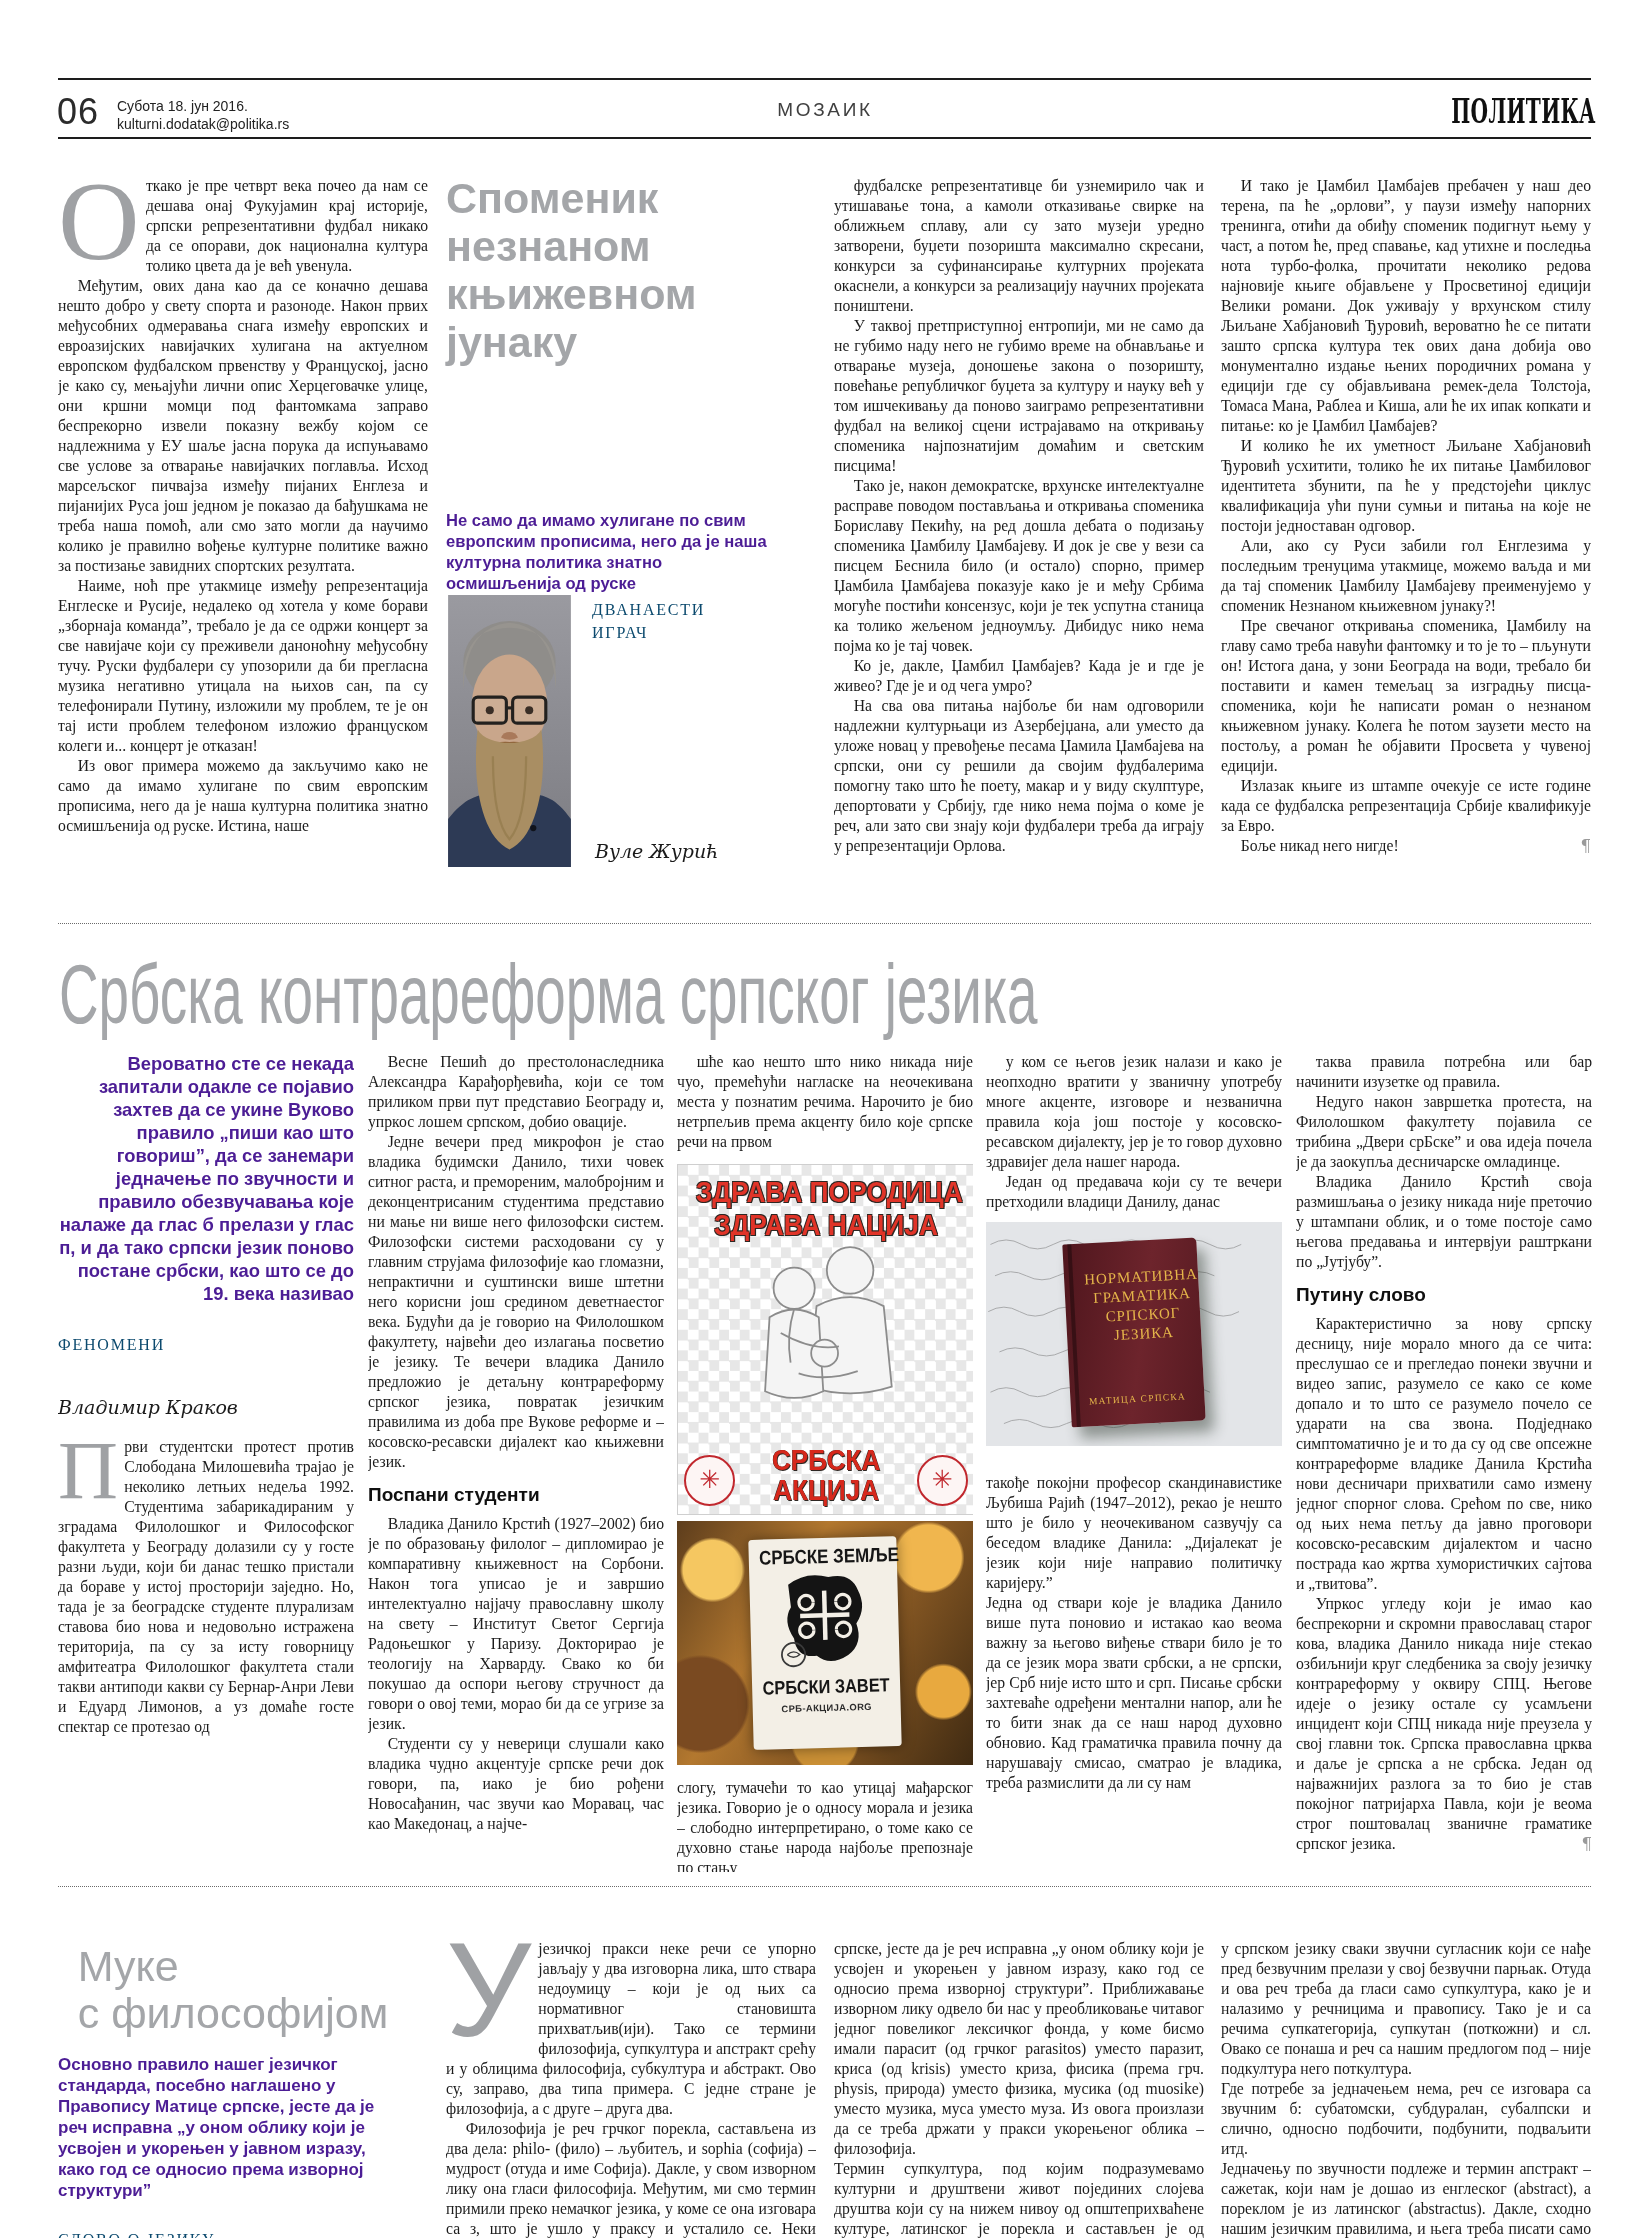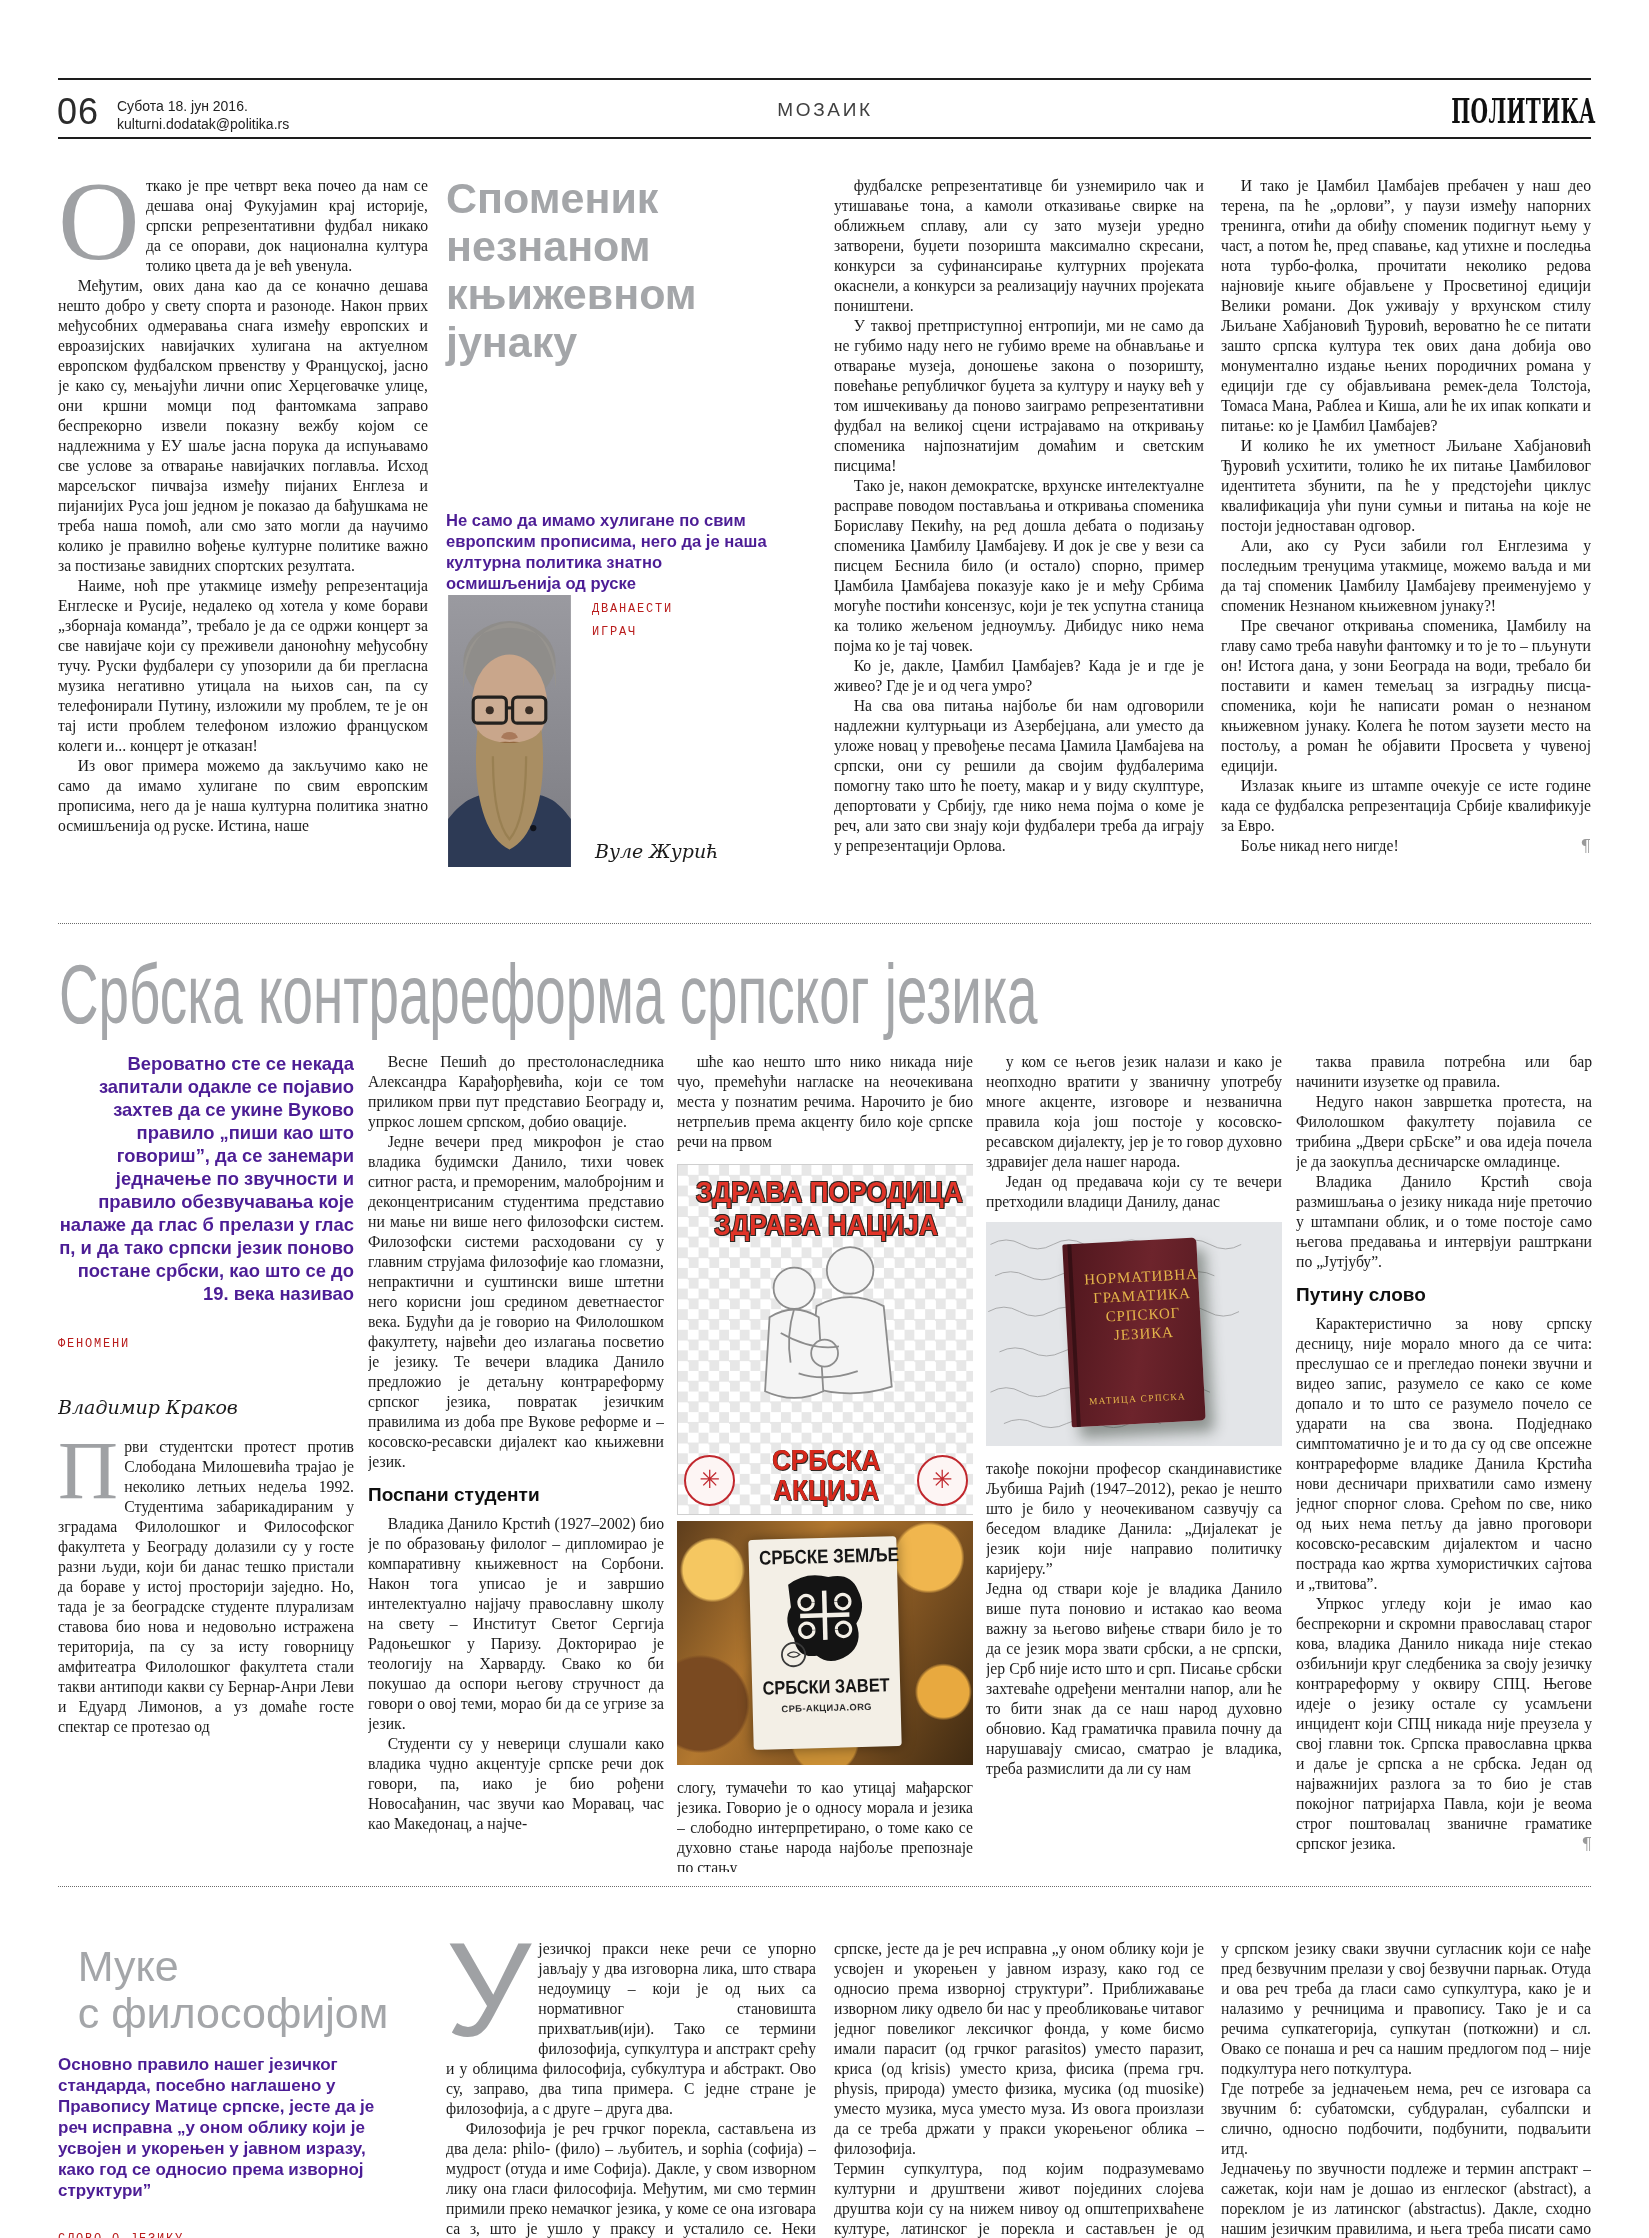--- a/index.html
+++ b/index.html
@@ -25,21 +25,21 @@
   .dc-o{font-size:113px;line-height:89px;}
   .dc-p{font-size:83px;line-height:66px;}
   .dc-u{float:left;font-size:134px;line-height:102px;color:#9fa1a4;margin-right:7.2px;font-family:"Liberation Sans",sans-serif;}
   .headline{position:absolute;font-family:"Liberation Sans",sans-serif;color:#a4a6a9;}
   .headline p{margin:0;}
   .h1a{font-size:43px;line-height:48px;font-weight:bold;}
   .h3a{font-size:43px;line-height:47px;}
   .h2a{top:953px;left:59px;white-space:nowrap;font-size:83px;line-height:83px;
        transform:scaleX(.66);transform-origin:left top;}
   .standfirst{position:absolute;font-family:"Liberation Sans",sans-serif;font-weight:bold;color:#4c1d95;}
-  .kicker{font-family:Liberation Mono, monospace;color:#b91c1c;font-size:12px;line-height:23px;letter-spacing:1.8px;}
+  .kicker{font-family:Liberation Serif, serif;color:#0c4a6e;font-size:16px;line-height:23px;letter-spacing:1.8px;}
   .kicker p{margin:0;}
   .byline{font-family:"DejaVu Serif",serif;font-style:italic;font-size:19px;color:#1a1a1a;}
   .subhead{font-family:"Liberation Sans",sans-serif;font-weight:bold;font-size:19px;color:#101010;
            text-align:left;text-indent:0;margin:12.5px 0 9px 0;}
   .endmark{text-align:right;color:#9a9a9a;font-size:16.6px;margin-top:-20px;font-family:"DejaVu Serif",serif;}
   
   .photo{position:absolute;left:448px;top:595px;width:123px;height:272px;overflow:hidden;}
   
   .imgblock{width:100%;position:relative;overflow:hidden;}
   .poster1{height:349px;margin-top:11.6px;border:0.4px solid #cfcfcf;
@@ -276,21 +276,21 @@
         <div class="btitle">
             <p>НОРМАТИВНА</p>
             <p>ГРАМАТИКА</p>
             <p>СРПСКОГ</p>
             <p>ЈЕЗИКА</p>
           </div>
         <div class="bpub">МАТИЦА СРПСКА</div>
       </div>
     </div>
 
-    <div style="margin-top:13px">
+    <div style="margin-top:27px">
         <p class="ni">такође покојни професор скандинавистике Љубиша Рајић (1947–2012), рекао је нешто што је било у неочекиваном сазвучју са беседом владике Данила: „Дијалекат је језик који није направио политичку каријеру.”</p>
         <p class="ni">Једна од ствари које је владика Данило више пута поновио и истакао као веома важну за његово виђење ствари било је то да се језик мора звати србски, а не српски, јер Срб није исто што и срп. Писање србски захтеваће одређени ментални напор, али ће то бити знак да се наш народ духовно обновио. Кад граматичка правила почну да нарушавају смисао, сматрао је владика, треба размислити да ли су нам</p>
       </div>
   </div>
 
   <div class="col" style="left:1296px;top:1052px;width:296px;height:820px">
     <div>
         <p>таква правила потребна или бар начинити изузетке од правила.</p>
         <p>Недуго након завршетка протеста, на Филолошком факултету појавила се трибина „Двери срБске” и ова идеја почела је да заокупља десничарске омладинце.</p>
         <p>Владика Данило Крстић своја размишљања о језику никада није преточио у штампани облик, и о томе постоје само његова предавања и интервјуи раштркани по „Јутјубу”.</p>

